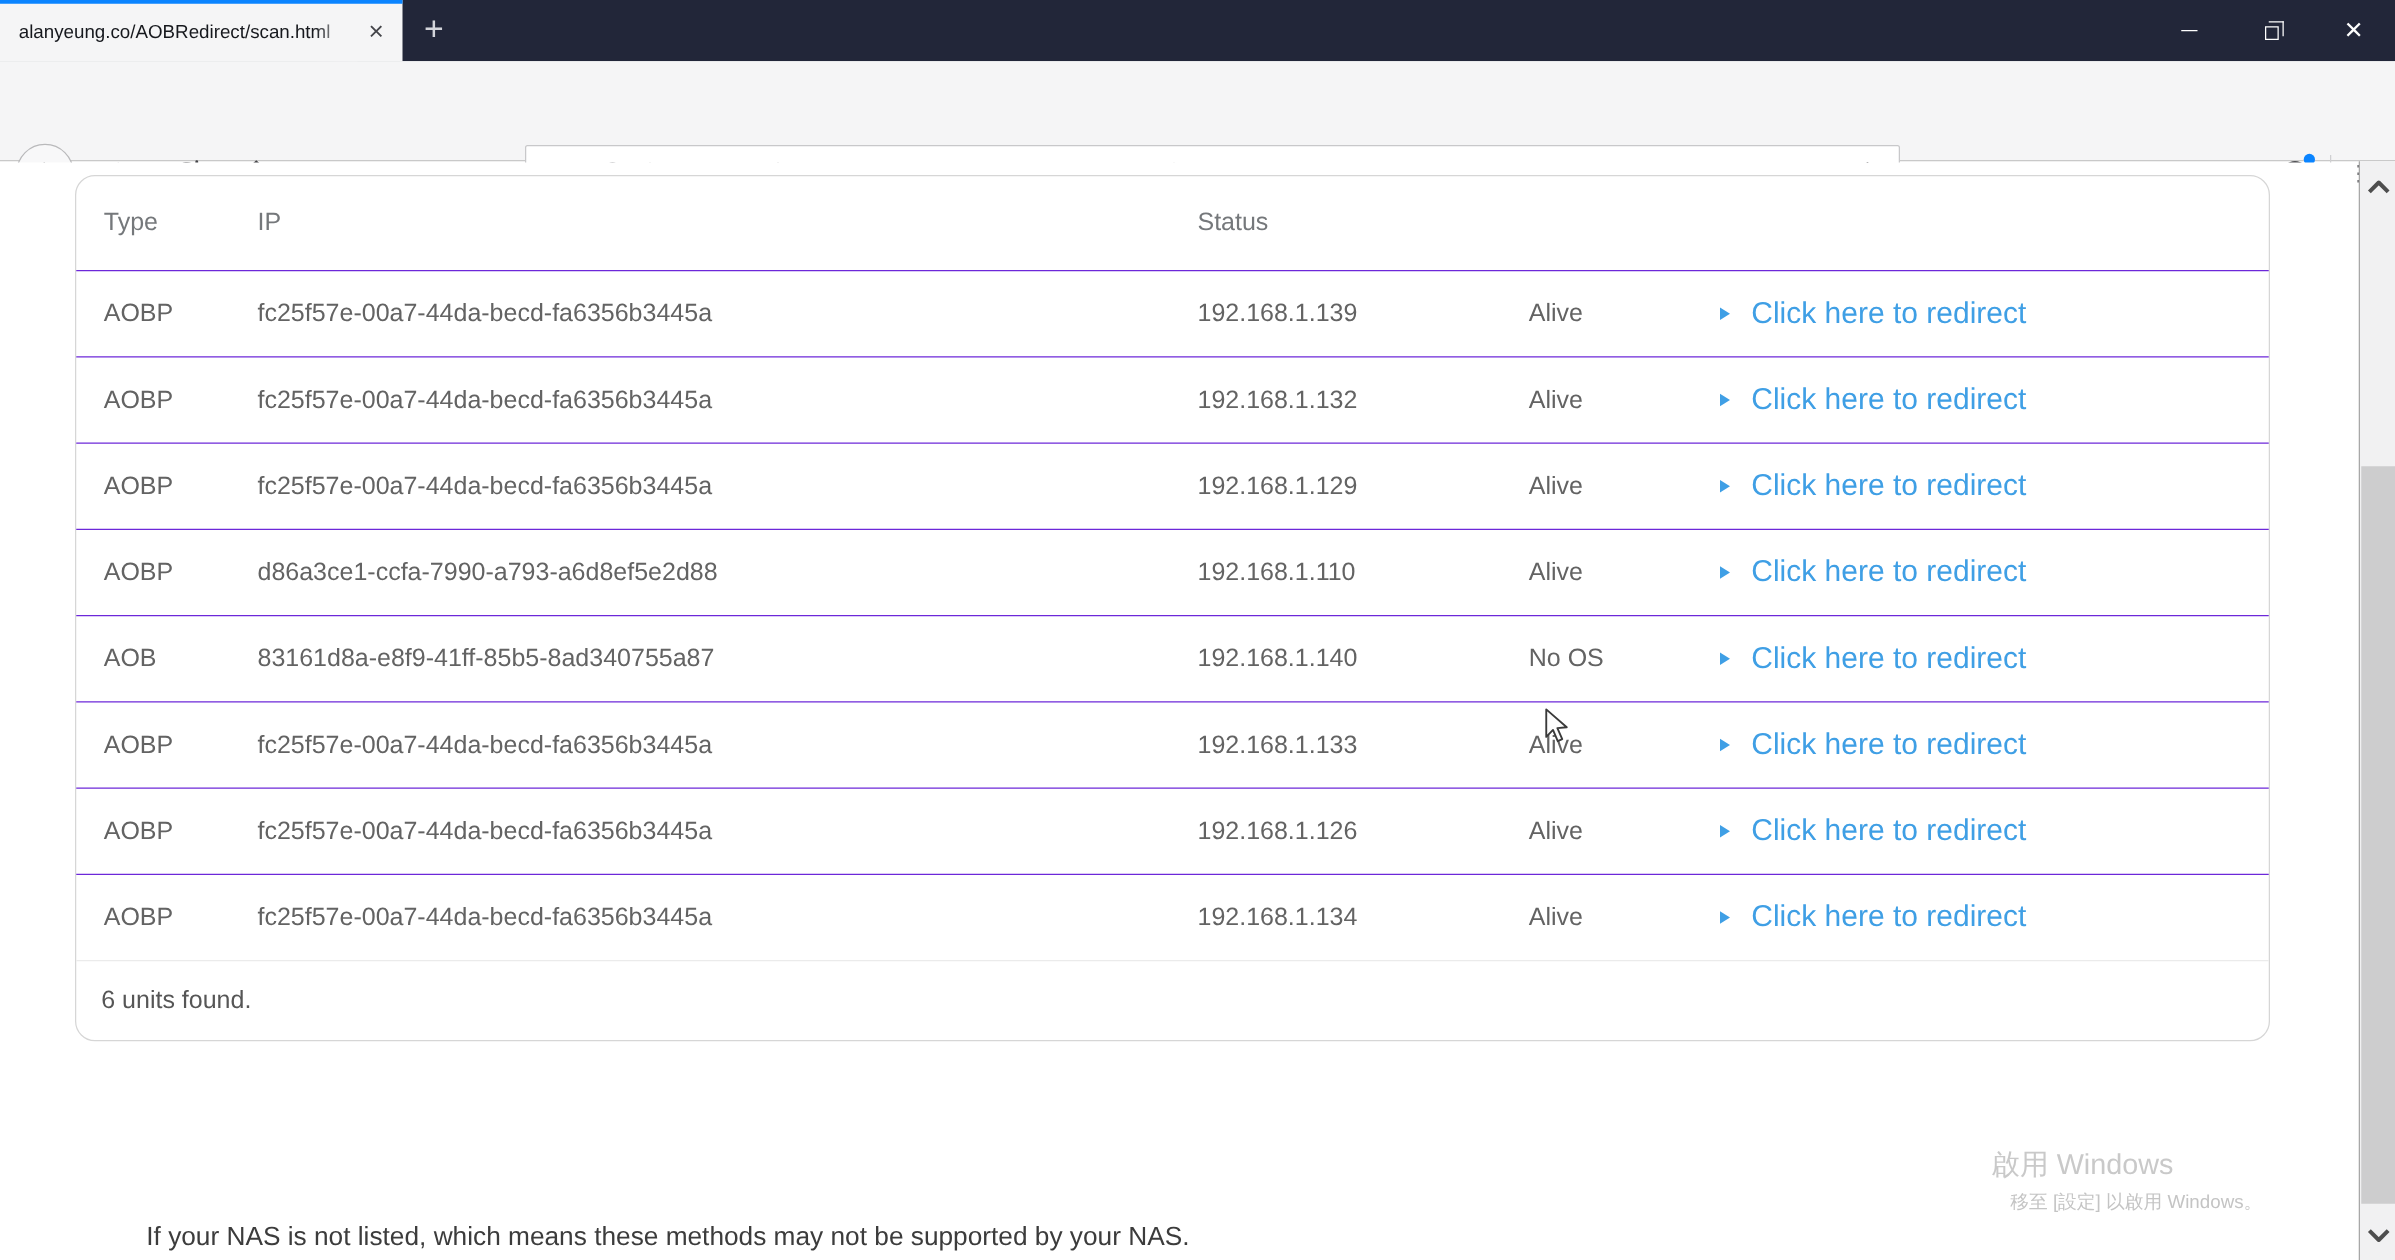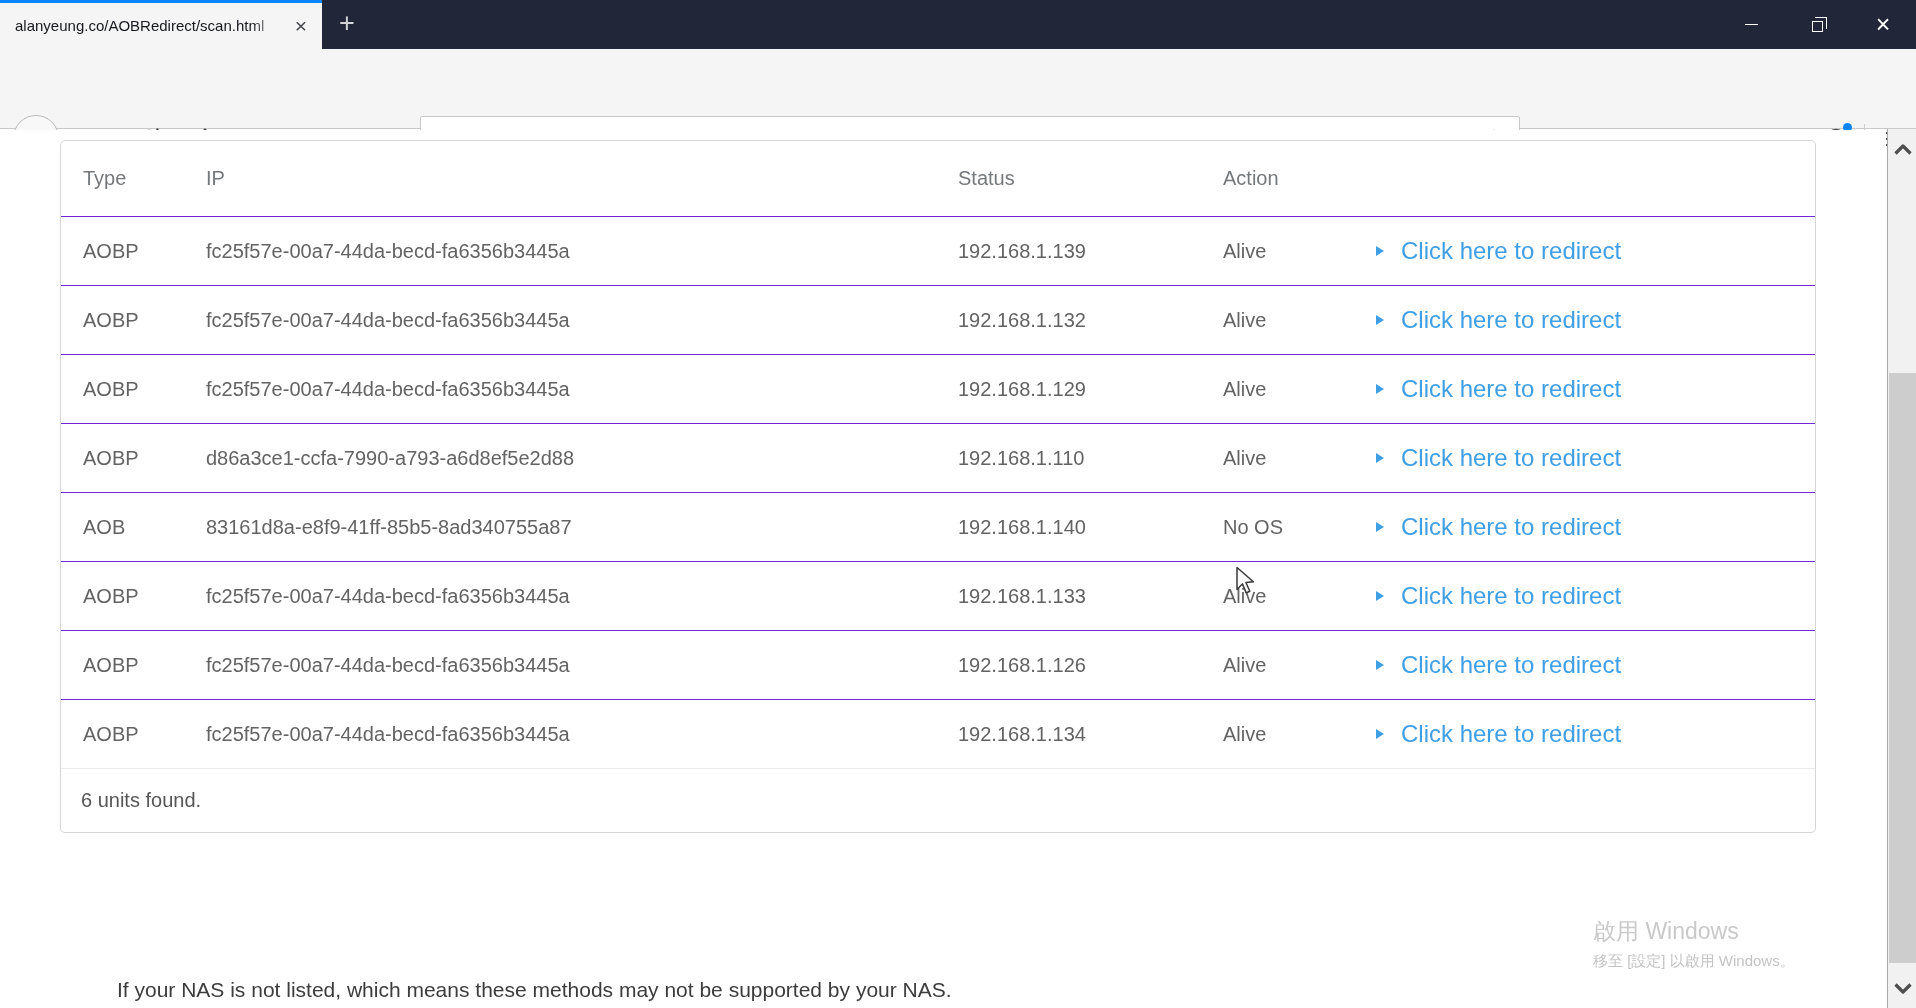--- a/index.html
+++ b/index.html
@@ -53,36 +53,36 @@
   .tb-sep { width:1px; height:30px; background:#cfcfd1; margin:0 5px; }
   .acct-dot { position:absolute; right:7px; top:6px; width:9px; height:9px; border-radius:50%; background:#0a84ff; }
   .burger { position:relative; width:19px; height:2px; background:#47474b; }
   .burger::before, .burger::after { content:""; position:absolute; left:0; width:19px; height:2px; background:#47474b; }
   .burger::before { top:-6px; } .burger::after { top:6px; }
 
   
   .content { position:absolute; left:0; top:130px; width:1886px; height:878px; background:#fff; }
 
   .panel { position:absolute; left:60px; top:10px; width:1756px; background:#fff;
-           border:1px solid #d6d6d6; border-radius:5px; }
+           border:1px solid #d6d6d6; border-radius:16px; }
   .thead, .trow, .tfoot { display:grid; align-items:center; padding-left:22px;
            grid-template-columns:123px 752px 265px 153px 1fr; }
   .thead { height:75px; font-size:20px; color:#75787b; }
   .trow { height:69px; font-size:20px; color:#636363; border-top:1px solid #6d28d9; }
   .tfoot { display:block; height:64px; line-height:63px; border-top:1px solid #ebebeb;
            font-size:20px; color:#565656; padding-left:20px; }
   .redirect-link { display:inline-flex; align-items:center; color:#3f9fe5; font-size:24px; text-decoration:none; cursor:pointer; }
   .tri { width:0; height:0; border-left:8px solid #3f9fe5; border-top:5.5px solid transparent;
          border-bottom:5.5px solid transparent; margin-right:17px; }
 
   .page-note { position:absolute; left:117px; top:848px; font-size:21px; color:#3c3c3c; }
 
   .watermark { position:absolute; right:61px; top:786px; text-align:left; width:232px; }
   .wm1 { font-size:23px; color:#c9c9c9; }
-  .wm2 { font-size:15px; color:#c4c4c4; margin-top:5px; }
+  .wm2 { font-size:15px; color:#c4c4c4; margin-top:5px;text-align:center; }
 
   
   .scrollbar { position:absolute; right:0; top:129px; width:29px; height:879px; background:#f1f1f2;
                border-left:1px solid #a8a8a8; }
   .sb-btn { position:absolute; left:1px; width:27px; height:40px; display:flex; align-items:center; justify-content:center; }
   .sb-up { top:0; } .sb-down { bottom:0; }
   .sb-thumb { position:absolute; left:1px; top:244px; width:27px; height:590px; background:#cdcdce; }
 
   
   .cursor { position:absolute; left:1234px; top:566px; pointer-events:none; }
@@ -194,21 +194,20 @@
     </div>
   </div>
 
   <div class="content">
 
     <div class="panel">
       <div class="thead">
         <div>Type</div>
         <div>IP</div>
         <div>Status</div>
-        <div>Action</div>
       </div>
 
       <div>
   <div class="trow">
     <div>AOBP</div>
     <div>fc25f57e-00a7-44da-becd-fa6356b3445a</div>
     <div>192.168.1.139</div>
     <div>Alive</div>
     <div>
       <a class="redirect-link">

